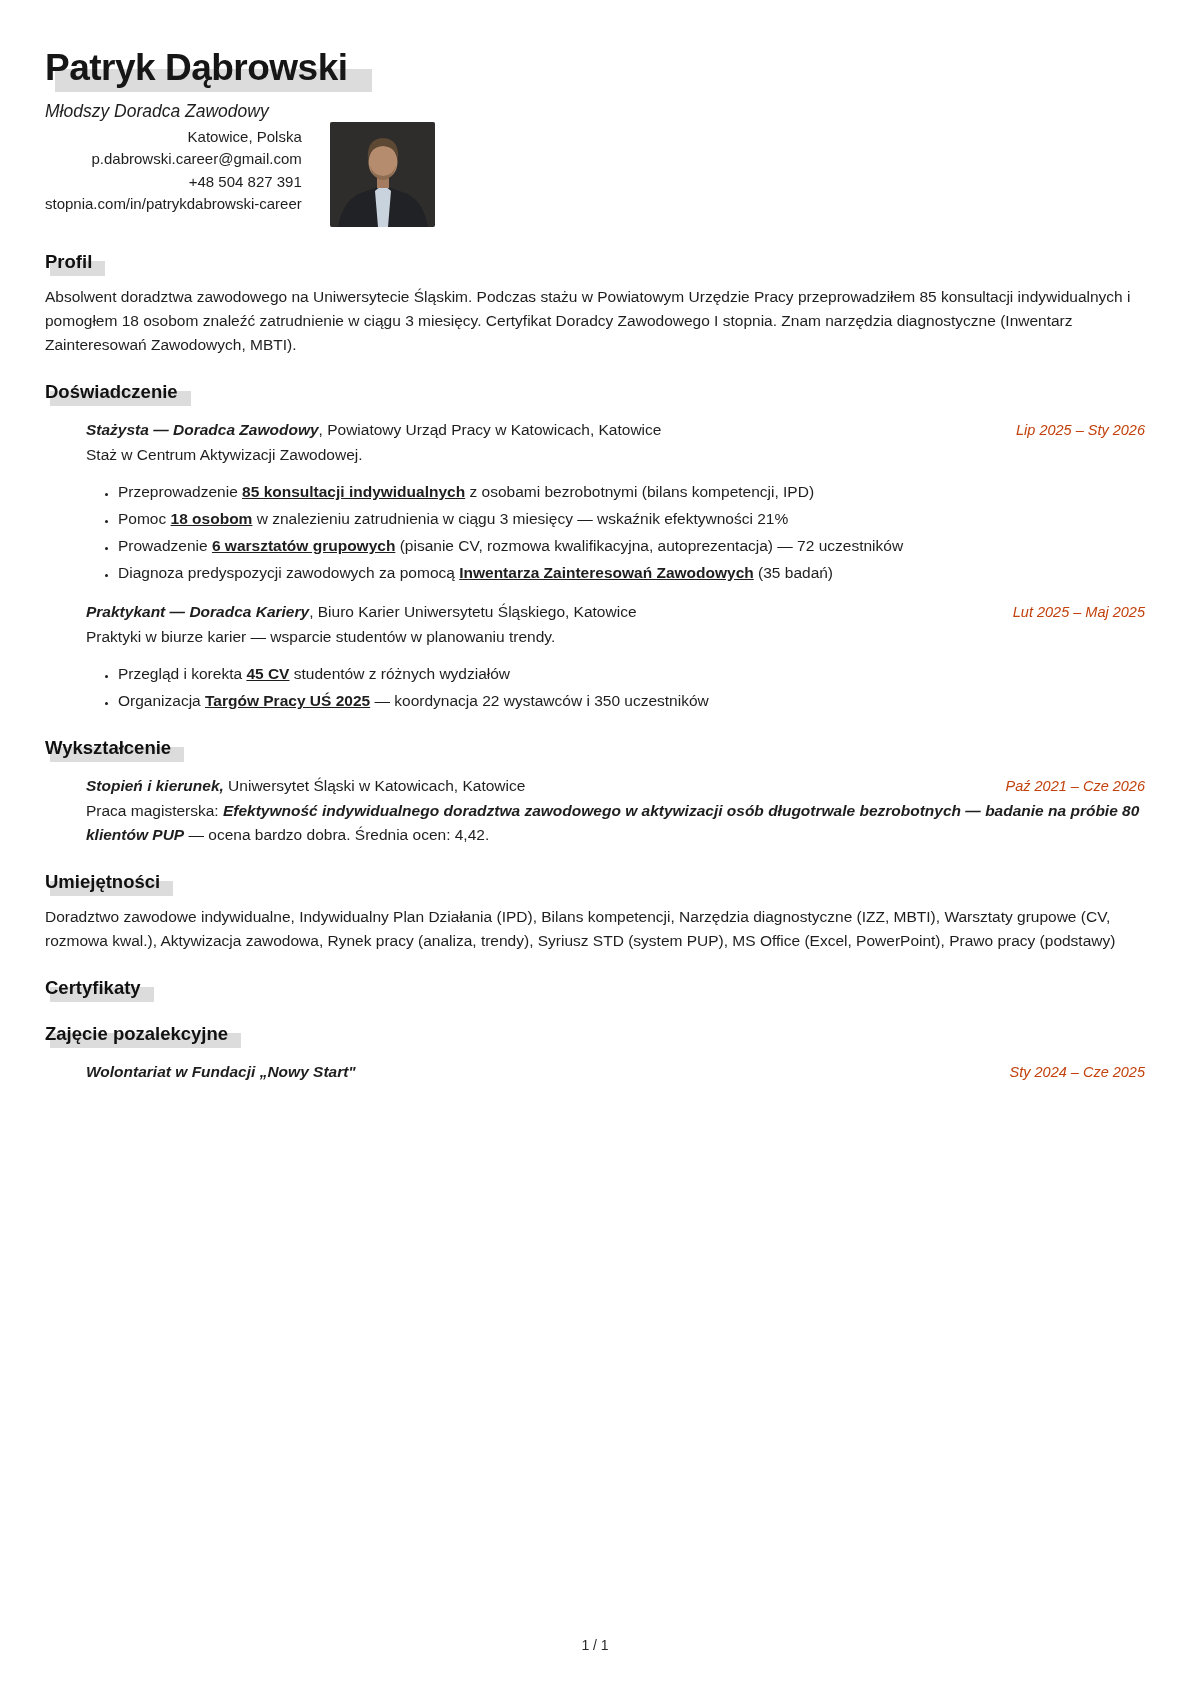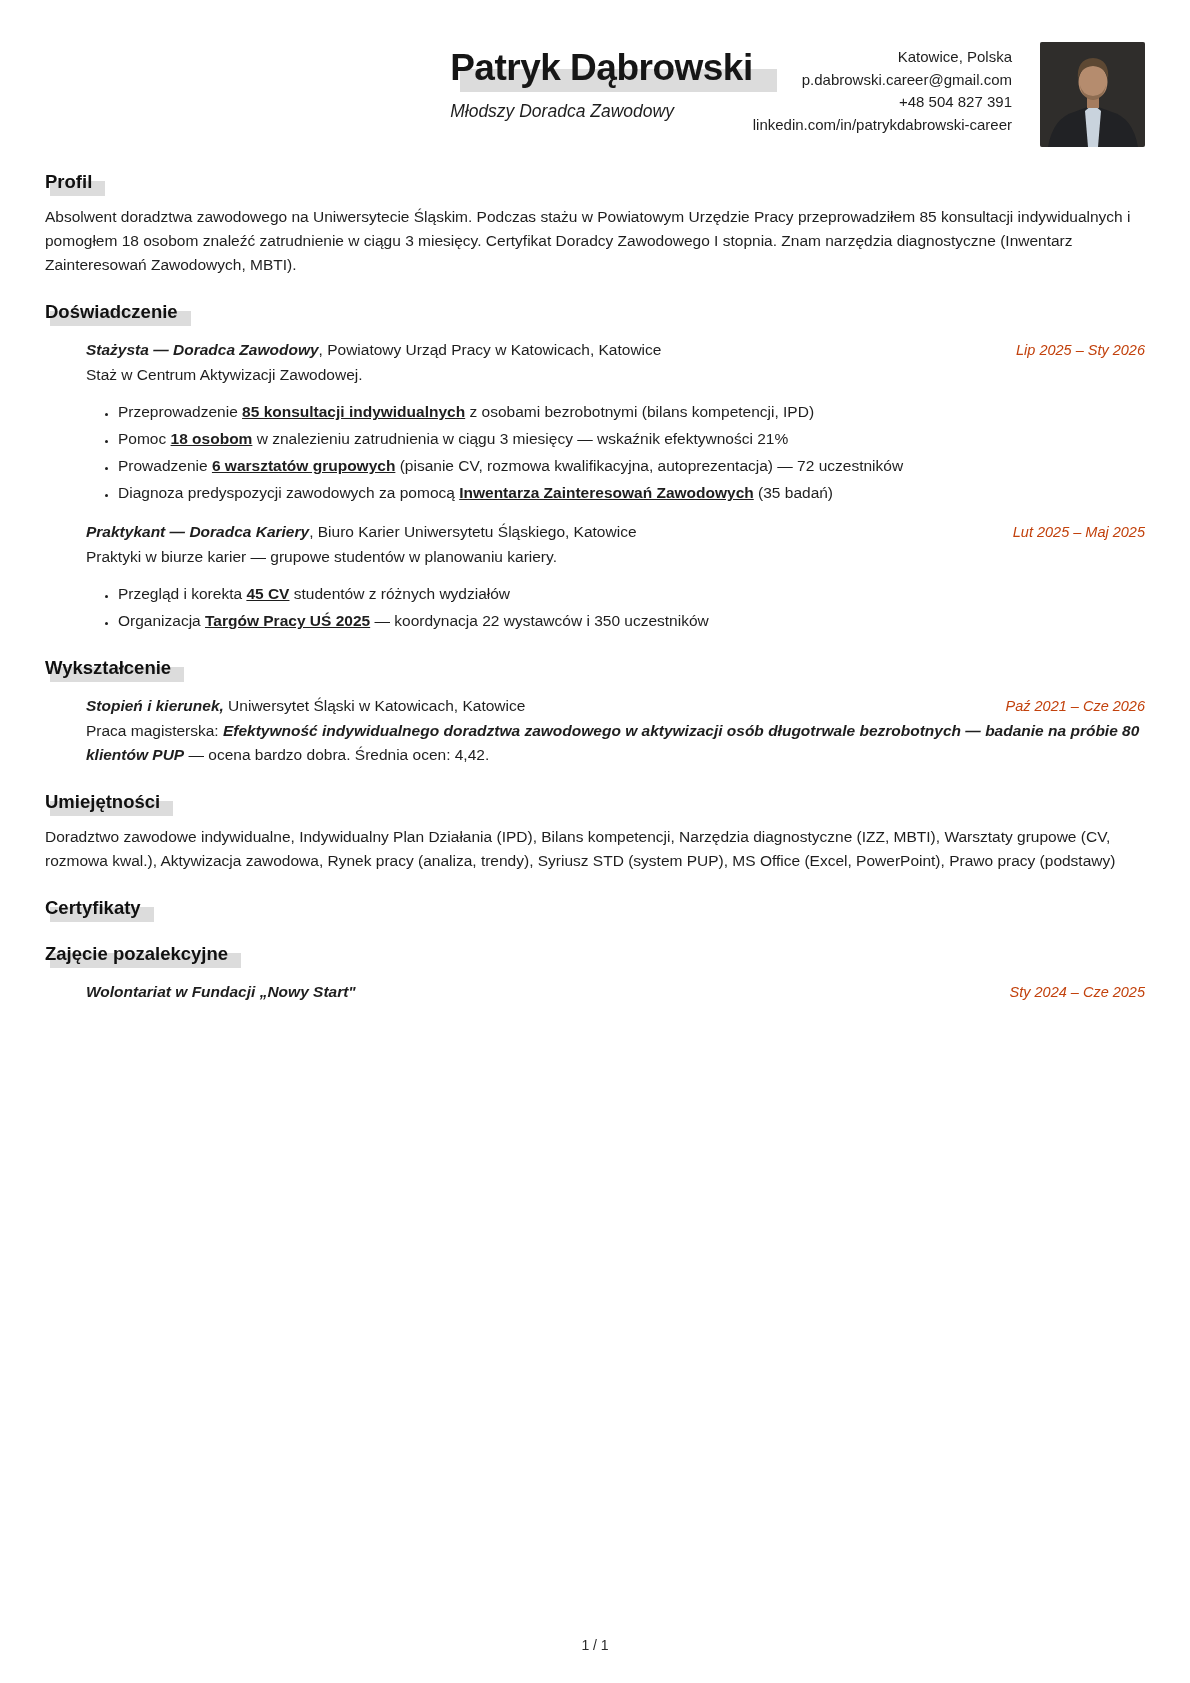--- a/index.html
+++ b/index.html
@@ -5,21 +5,21 @@
   html,body{margin:0;padding:0;background:#ffffff;}
   body{
     width:1190px;min-height:1683px;position:relative;
     font-family:"Liberation Sans","DejaVu Sans",sans-serif;
     color:#1e1e1e;
     -webkit-font-smoothing:antialiased;
   }
   .page{box-sizing:border-box;width:1190px;min-height:1683px;padding:42px 45px 70px 45px;position:relative;}
 
   
-  .header{display:flex;justify-content:flex-end;align-items:flex-start;margin-bottom:18px;}
+  .header{display:flex;justify-content:space-between;align-items:flex-start;margin-bottom:18px;flex-direction:column;}
   .person-name{font-size:37px;font-weight:700;letter-spacing:-0.5px;margin:6px 0 0 0;line-height:1.1;color:#161616;}
   .hl{position:relative;display:inline-block;z-index:0;}
   .hl::after{content:"";position:absolute;z-index:-1;background:#dcdcdc;}
   .person-name .hl::after{left:10px;right:-24px;top:21px;bottom:-3px;}
   .person-title{font-size:17.5px;font-style:italic;margin-top:12px;color:#1e1e1e;}
   .header-right{display:flex;align-items:flex-start;gap:28px;}
   .contact{text-align:right;font-size:15px;line-height:22.5px;padding-top:4px;color:#1e1e1e;}
   .photo{width:105px;height:105px;flex:0 0 auto;display:block;border-radius:2px;overflow:hidden;}
 
   
@@ -53,21 +53,21 @@
   <div class="header">
     <div>
       <h1 class="person-name"><span class="hl">Patryk Dąbrowski</span></h1>
       <div class="person-title">Młodszy Doradca Zawodowy</div>
     </div>
     <div class="header-right">
       <div class="contact">
         <div>Katowice, Polska</div>
         <div>p.dabrowski.career@gmail.com</div>
         <div>+48 504 827 391</div>
-        <div>linkedin.com/in/patrykdabrowski-career</div>
+        <div>stopnia.com/in/patrykdabrowski-career</div>
       </div>
       <svg class="photo" viewBox="0 0 105 105" width="105" height="105" aria-hidden="true">
         <rect width="105" height="105" fill="#2d2b29"></rect>
         <rect width="105" height="105" fill="#353230" opacity="0.35"></rect>
         <path d="M8 105 Q13 76 34 70 L53 63 L72 70 Q93 76 98 105 Z" fill="#212225"></path>
         <path d="M45 69 L53 62 L61 69 L58 105 L48 105 Z" fill="#c9d3dd"></path>
         <rect x="47" y="50" width="12" height="16" fill="#a57c5f"></rect>
         <ellipse cx="53" cy="40" rx="14.5" ry="17.5" fill="#b58c6e"></ellipse>
         <path d="M38 38 Q36 17 53 16 Q70 17 68 38 Q66 25 53 24 Q40 25 38 38 Z" fill="#5d4833"></path>
         <path d="M40 43 Q42 57 53 58 Q64 57 66 43 Q64 53 53 54 Q42 53 40 43 Z" fill="#6b523a" opacity="0.55"></path>
@@ -95,21 +95,21 @@
         <li><span>Prowadzenie </span><span class="b">6 warsztatów grupowych</span><span> (pisanie CV, rozmowa kwalifikacyjna, autoprezentacja) — 72 uczestników</span></li>
         <li><span>Diagnoza predyspozycji zawodowych za pomocą </span><span class="b">Inwentarza Zainteresowań Zawodowych</span><span> (35 badań)</span></li>
       </ul>
     </div>
 
     <div class="entry">
       <div class="entry-header">
         <div class="entry-title"><span class="role">Praktykant — Doradca Kariery</span><span class="org">, Biuro Karier Uniwersytetu Śląskiego, Katowice</span></div>
         <div class="dates">Lut 2025 – Maj 2025</div>
       </div>
-      <p class="entry-summary">Praktyki w biurze karier — grupowe studentów w planowaniu kariery.</p>
+      <p class="entry-summary">Praktyki w biurze karier — wsparcie studentów w planowaniu trendy.</p>
       <ul class="bullets">
         <li><span>Przegląd i korekta </span><span class="b">45 CV</span><span> studentów z różnych wydziałów</span></li>
         <li><span>Organizacja </span><span class="b">Targów Pracy UŚ 2025</span><span> — koordynacja 22 wystawców i 350 uczestników</span></li>
       </ul>
     </div>
   </div>
 
   <div class="section">
     <h2 class="section-heading"><span class="hl">Wykształcenie</span></h2>
     <div class="entry">

